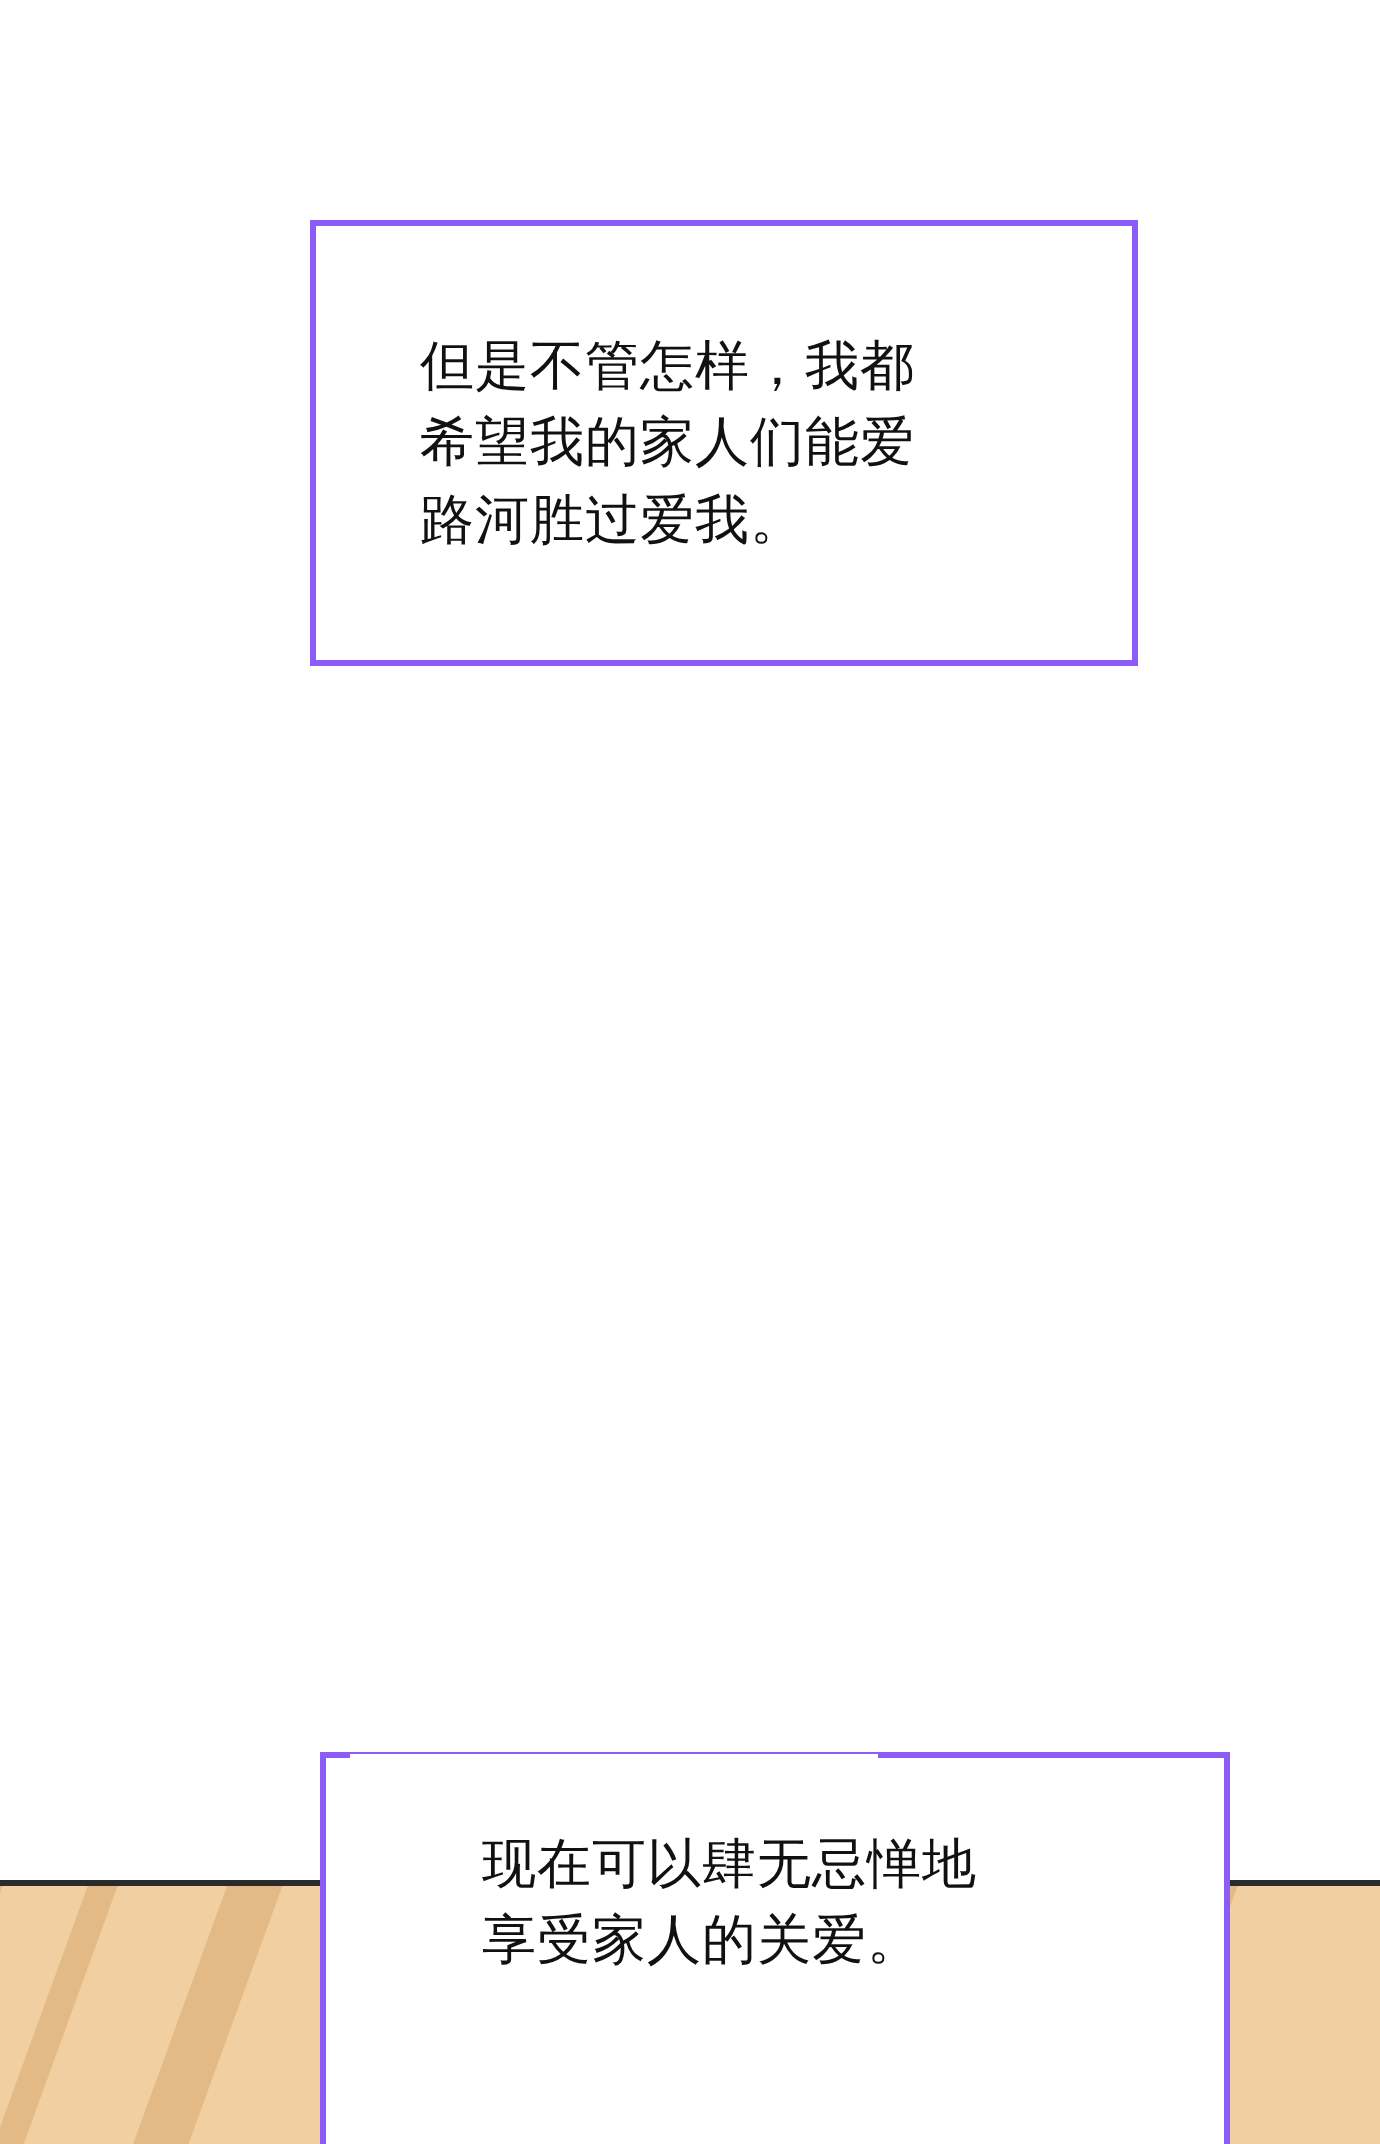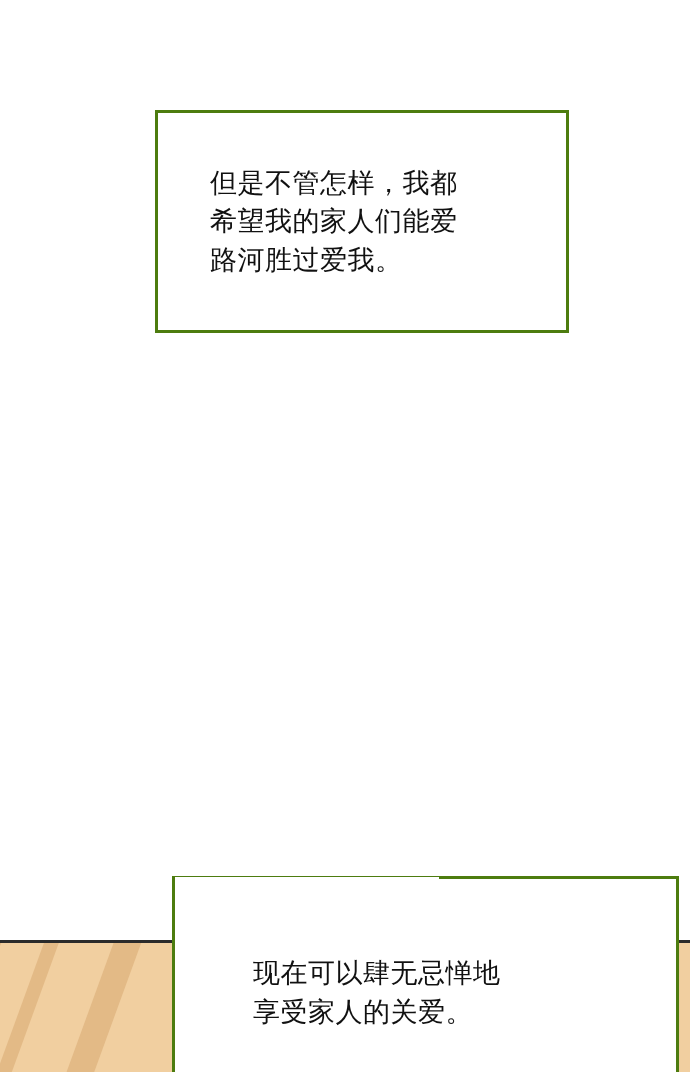--- a/index.html
+++ b/index.html
@@ -47,21 +47,21 @@
     right: 0;
     top: 0;
     height: 3px;
     background: #2b2b2b;
   }
 
   
   .bubble {
     position: absolute;
     background: #ffffff;
-    border: 3px solid #4d7c0f;
+    border: 3px solid #8b5cf6;
     box-sizing: border-box;
     display: flex;
     align-items: center;
   }
   .bubble p {
     margin: 0;
     width: 100%;
     color: #111111;
     font-size: 27px;
     line-height: 1.42;
@@ -86,26 +86,26 @@
     top: 736px;
     width: 397px;
     height: 147px;
   }
   #bubble-2 p {
     padding-left: 30px;
     padding-right: 14px;
   }
 
   #bubble-3 {
-    left: 172px;
+    left: 160px;
     top: 876px;
-    width: 507px;
+    width: 455px;
     height: 196px;
     border-bottom: none;
-    align-items: center;
+    align-items: flex-start;
   }
   #bubble-3 p {
     padding-left: 78px;
     padding-right: 14px;
     padding-top: 34px;
   }
 
   
   .merge-patch {
     position: absolute;

